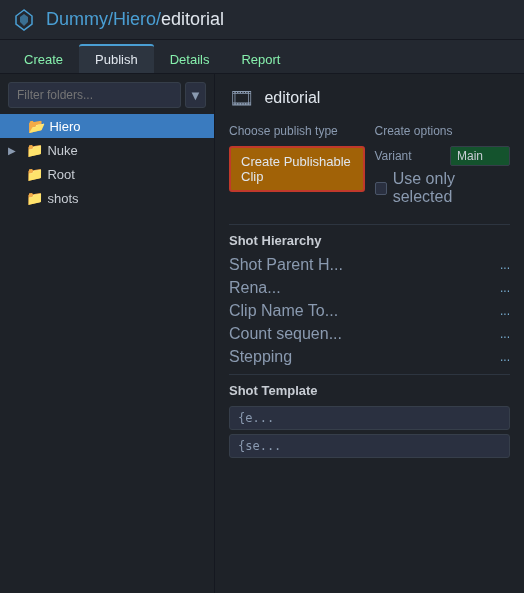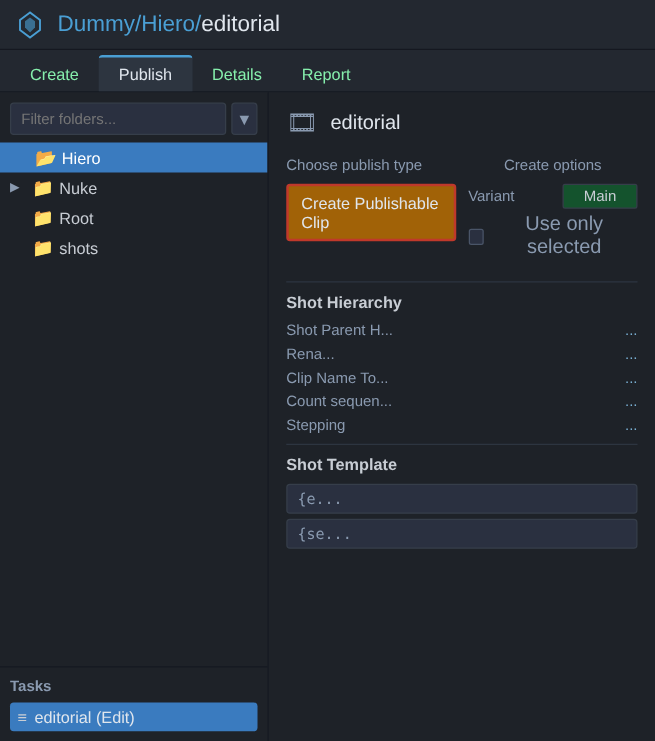--- a/index.html
+++ b/index.html
@@ -264,21 +264,21 @@
     }
 
     .hierarchy-row {
       display: flex;
       justify-content: space-between;
       align-items: center;
       margin-bottom: 5px;
     }
     .hierarchy-key {
       color: #8a9ab0;
-      font-size: 12px;
+      font-size: 16px;
     }
     .hierarchy-value {
       color: #7ab0d4;
       font-size: 12px;
     }
 
     .shot-template-section {
       margin-top: 8px;
     }
     .template-item {
@@ -339,44 +339,37 @@
         <span class="tree-label">Root</span>
       </div>
 
       <div class="tree-item">
         <span class="tree-expand"></span>
         <span class="folder-icon">📁</span>
         <span class="tree-label">shots</span>
       </div>
     </div>
 
-    <div class="tasks-section">
-      <div class="tasks-title">Tasks</div>
-      <div class="task-item">
-        <span class="task-icon">≡</span>
-        <span class="task-label">editorial (Edit)</span>
-      </div>
-    </div>
   </div>
 
   <div class="right-panel">
 
     <div class="panel-header">
       <span class="film-icon">🎞</span>
       <span class="panel-title">editorial</span>
     </div>
 
     <div style="display:flex; gap:10px; align-items:flex-start;">
 
       <div style="flex:1;">
         <div class="section-label">Choose publish type</div>
         <div class="publish-type-box">Create Publishable Clip</div>
       </div>
 
-      <div style="flex:1; min-width:130px;text-align:center;">
+      <div style="flex:1; min-width:130px;">
         <div class="create-options-label">Create options</div>
 
         <div class="options-row">
           <span class="option-key">Variant</span>
           <span class="option-value">Main</span>
         </div>
 
 
         <div class="checkbox-row">
           <div class="checkbox"></div>

